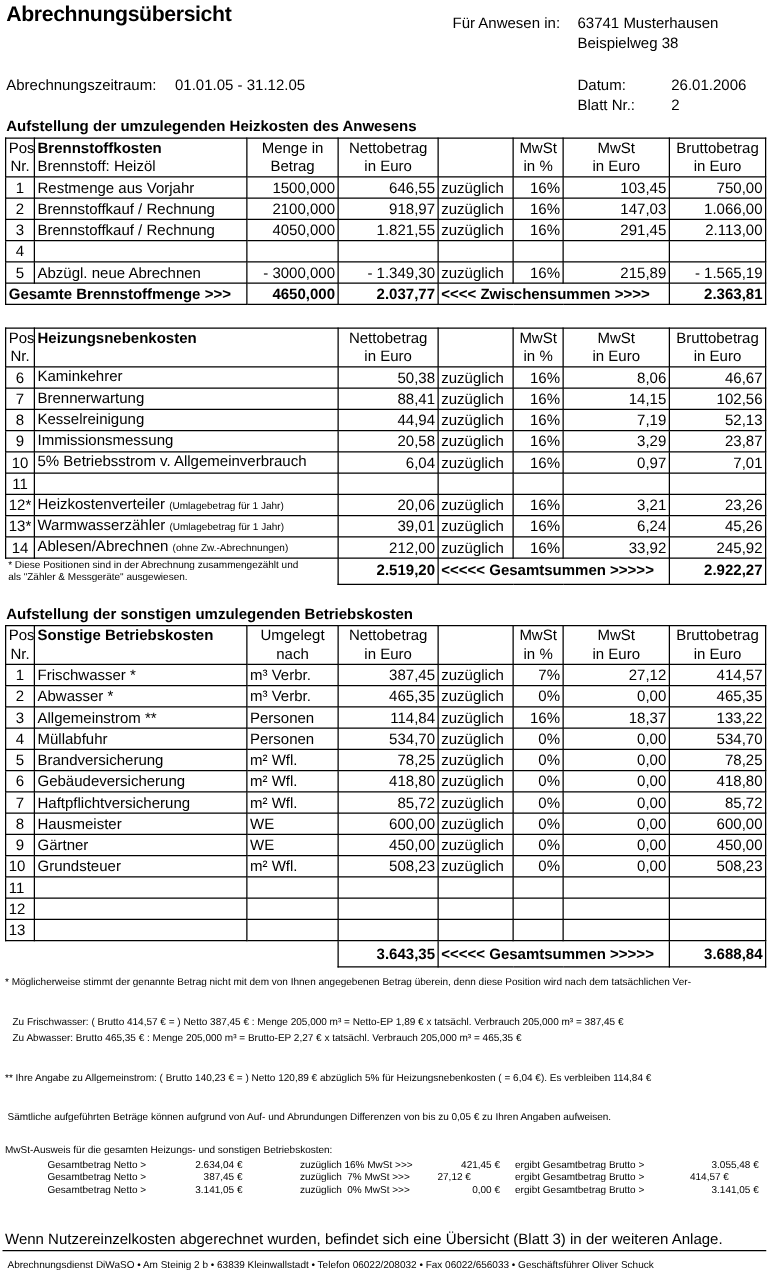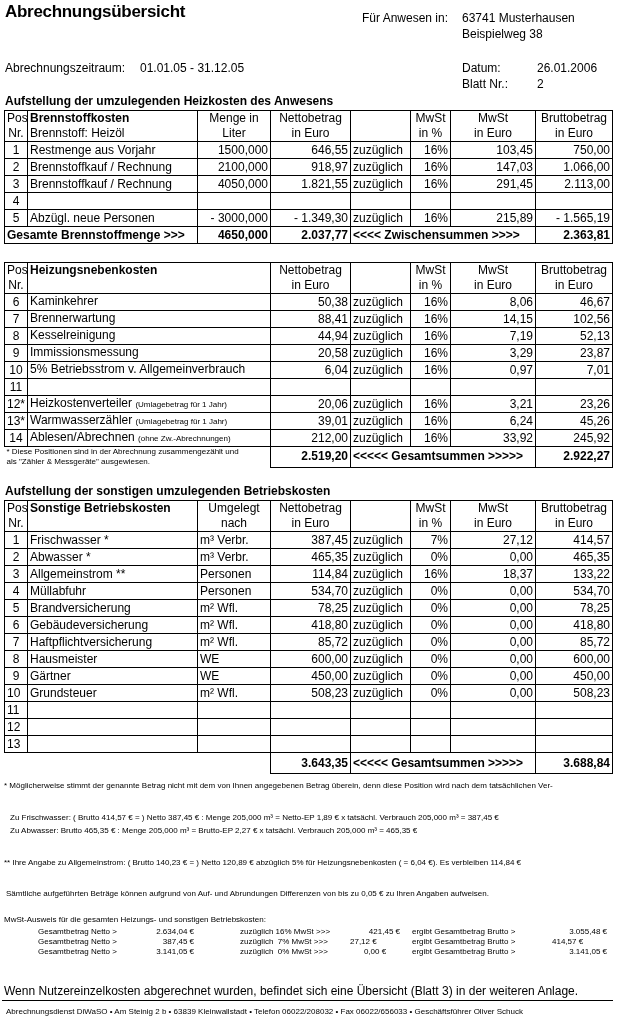--- a/index.html
+++ b/index.html
@@ -42,21 +42,21 @@
       <col style="width:80px">
       <col style="width:60px">
       <col style="width:40px">
       <col style="width:85px">
       <col style="width:77px">
     </colgroup>
   <tbody>
       <tr class="hd">
     <td class="c"><span>Pos.</span><br><span>Nr.</span></td>
     <td><b>Brennstoffkosten</b><br><span>Brennstoff: Heizöl</span></td>
-    <td class="c"><span>Menge in</span><br><span>Liter</span></td>
+    <td class="c"><span>Menge in</span><br><span>Betrag</span></td>
     <td class="c"><span>Nettobetrag</span><br><span>in Euro</span></td>
     <td></td>
     <td class="c"><span>MwSt</span><br><span>in %</span></td>
     <td class="c"><span>MwSt</span><br><span>in Euro</span></td>
     <td class="c"><span>Bruttobetrag</span><br><span>in Euro</span></td>
   </tr>
   <tr>
     <td class="c">1</td>
     <td>Restmenge aus Vorjahr</td>
     <td class="r">1500,000</td>
@@ -91,21 +91,21 @@
     <td></td>
     <td class="r"></td>
     <td class="r"></td>
     <td></td>
     <td class="r"></td>
     <td class="r"></td>
     <td class="r"></td>
   </tr>
   <tr>
     <td class="c">5</td>
-    <td>Abzügl. neue Personen</td>
+    <td>Abzügl. neue Abrechnen</td>
     <td class="r">- 3000,000</td>
     <td class="r">- 1.349,30</td>
     <td>zuzüglich</td>
     <td class="r">16%</td>
     <td class="r">215,89</td>
     <td class="r">- 1.565,19</td>
   </tr>
   <tr class="b">
     <td colspan="2">Gesamte Brennstoffmenge &gt;&gt;&gt;</td>
     <td class="r">4650,000</td>
@@ -418,21 +418,21 @@
     <td style="">27,12 €</td>
     <td></td>
     <td>ergibt Gesamtbetrag Brutto &gt;</td>
     <td style="text-align:left">414,57 €</td>
   </tr>
   <tr>
     <td>Gesamtbetrag Netto &gt;</td>
     <td style="text-align:right">3.141,05 €</td>
     <td></td>
     <td style="white-space:pre">zuzüglich  0% MwSt &gt;&gt;&gt;</td>
-    <td style="text-align:center">0,00 €</td>
+    <td style="text-align:right">0,00 €</td>
     <td></td>
     <td>ergibt Gesamtbetrag Brutto &gt;</td>
     <td style="text-align:right">3.141,05 €</td>
   </tr>
 </tbody>
   </table>
 
 <div class="abs" style="left:4px;top:984px;font-size:12px;">Wenn Nutzereinzelkosten abgerechnet wurden, befindet sich eine Übersicht (Blatt 3) in der weiteren Anlage.</div>
 <div class="abs" style="left:2px;top:1000px;width:611px;border-top:1px solid #000;"></div>
 <div class="abs" style="left:6px;top:1007px;font-size:8px;">Abrechnungsdienst DiWaSO  • Am Steinig 2 b  • 63839 Kleinwallstadt  • Telefon 06022/208032  • Fax 06022/656033  • Geschäftsführer Oliver Schuck</div>

